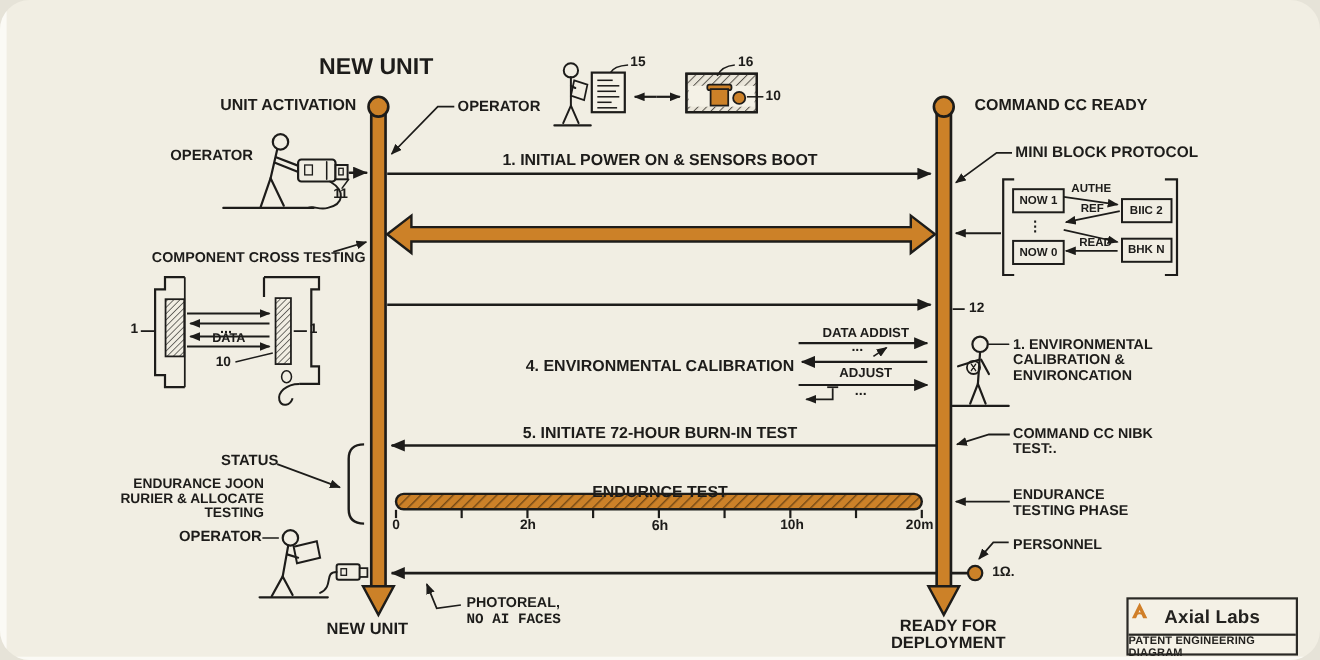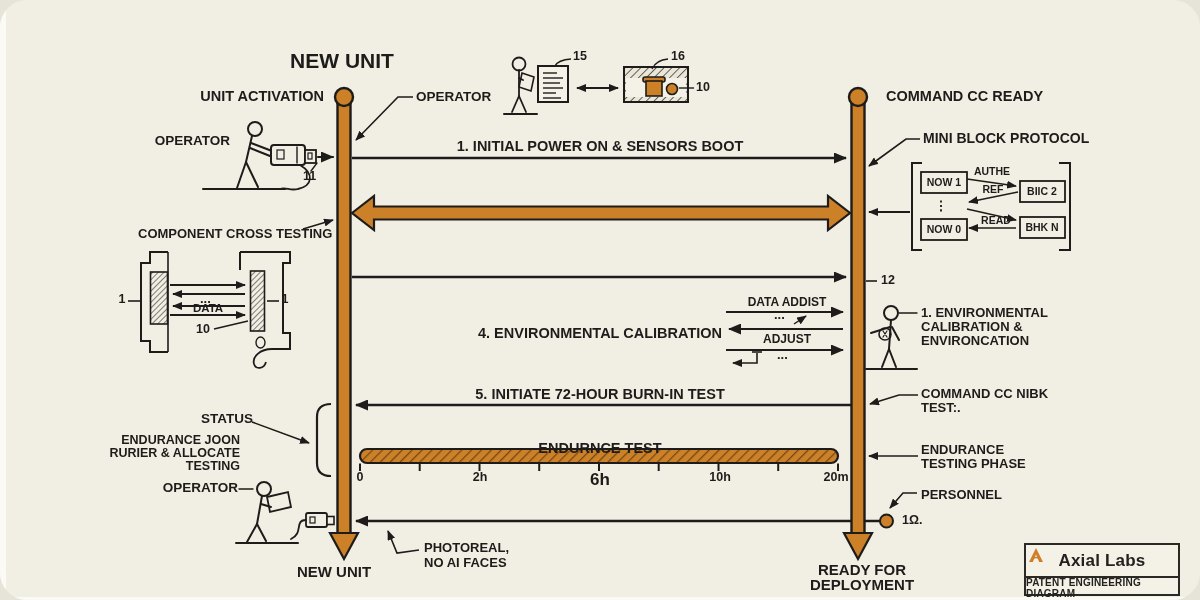--- a/index.html
+++ b/index.html
@@ -276,33 +276,33 @@
   <div class="t rr" style="left:240px;top:434px;font-size:12.5px;">ENDURANCE JOON</div>
   <div class="t rr" style="left:240px;top:447px;font-size:12.5px;">RURIER &amp; ALLOCATE</div>
   <div class="t rr" style="left:240px;top:460px;font-size:12.5px;">TESTING</div>
 
   <div class="t" style="left:921px;top:387px;font-size:13px;">COMMAND CC NIBK</div>
   <div class="t" style="left:921px;top:401px;font-size:13px;">TEST:.</div>
 
   <div class="t c" style="left:600px;top:429px;font-size:14.5px;margin-top:12px;">ENDURNCE TEST</div>
   <div class="t c" style="left:360px;top:471px;font-size:12.5px;">0</div>
   <div class="t c" style="left:480px;top:471px;font-size:12.5px;">2h</div>
-  <div class="t c" style="left:600px;top:471px;font-size:17px;text-align:center;">6h</div>
+  <div class="t c" style="left:600px;top:471px;font-size:13px;text-align:center;">6h</div>
   <div class="t c" style="left:720px;top:471px;font-size:12.5px;">10h</div>
   <div class="t c" style="left:836px;top:471px;font-size:12.5px;">20m</div>
 
   <div class="t" style="left:921px;top:443px;font-size:13px;">ENDURANCE</div>
   <div class="t" style="left:921px;top:457px;font-size:13px;">TESTING PHASE</div>
 
   <div class="t rr" style="left:238px;top:481px;font-size:13.5px;">OPERATOR</div>
   <div class="t" style="left:921px;top:488px;font-size:13px;">PERSONNEL</div>
   <div class="t" style="left:902px;top:514px;font-size:12.5px;">1Ω.</div>
 
   <div class="t" style="left:424px;top:541px;font-size:13px;">PHOTOREAL,</div>
-  <div class="t" style="left:424px;top:556px;font-size:13px;">NO AI FACES</div>
+  <div class="t" style="left:424px;top:556px;font-size:13px;font-family:Liberation Mono, monospace;">NO AI FACES</div>
 
   <div class="t c" style="left:334px;top:564px;font-size:15px;">NEW UNIT</div>
   <div class="t c" style="left:862px;top:562px;font-size:15px;">READY FOR</div>
   <div class="t c" style="left:862px;top:577px;font-size:15px;">DEPLOYMENT</div>
 
   <div class="t" style="left:573px;top:50px;font-size:12.5px;">15</div>
   <div class="t" style="left:671px;top:50px;font-size:12.5px;">16</div>
   <div class="t" style="left:696px;top:81px;font-size:12.5px;">10</div>
 
   <div class="logo-box">

